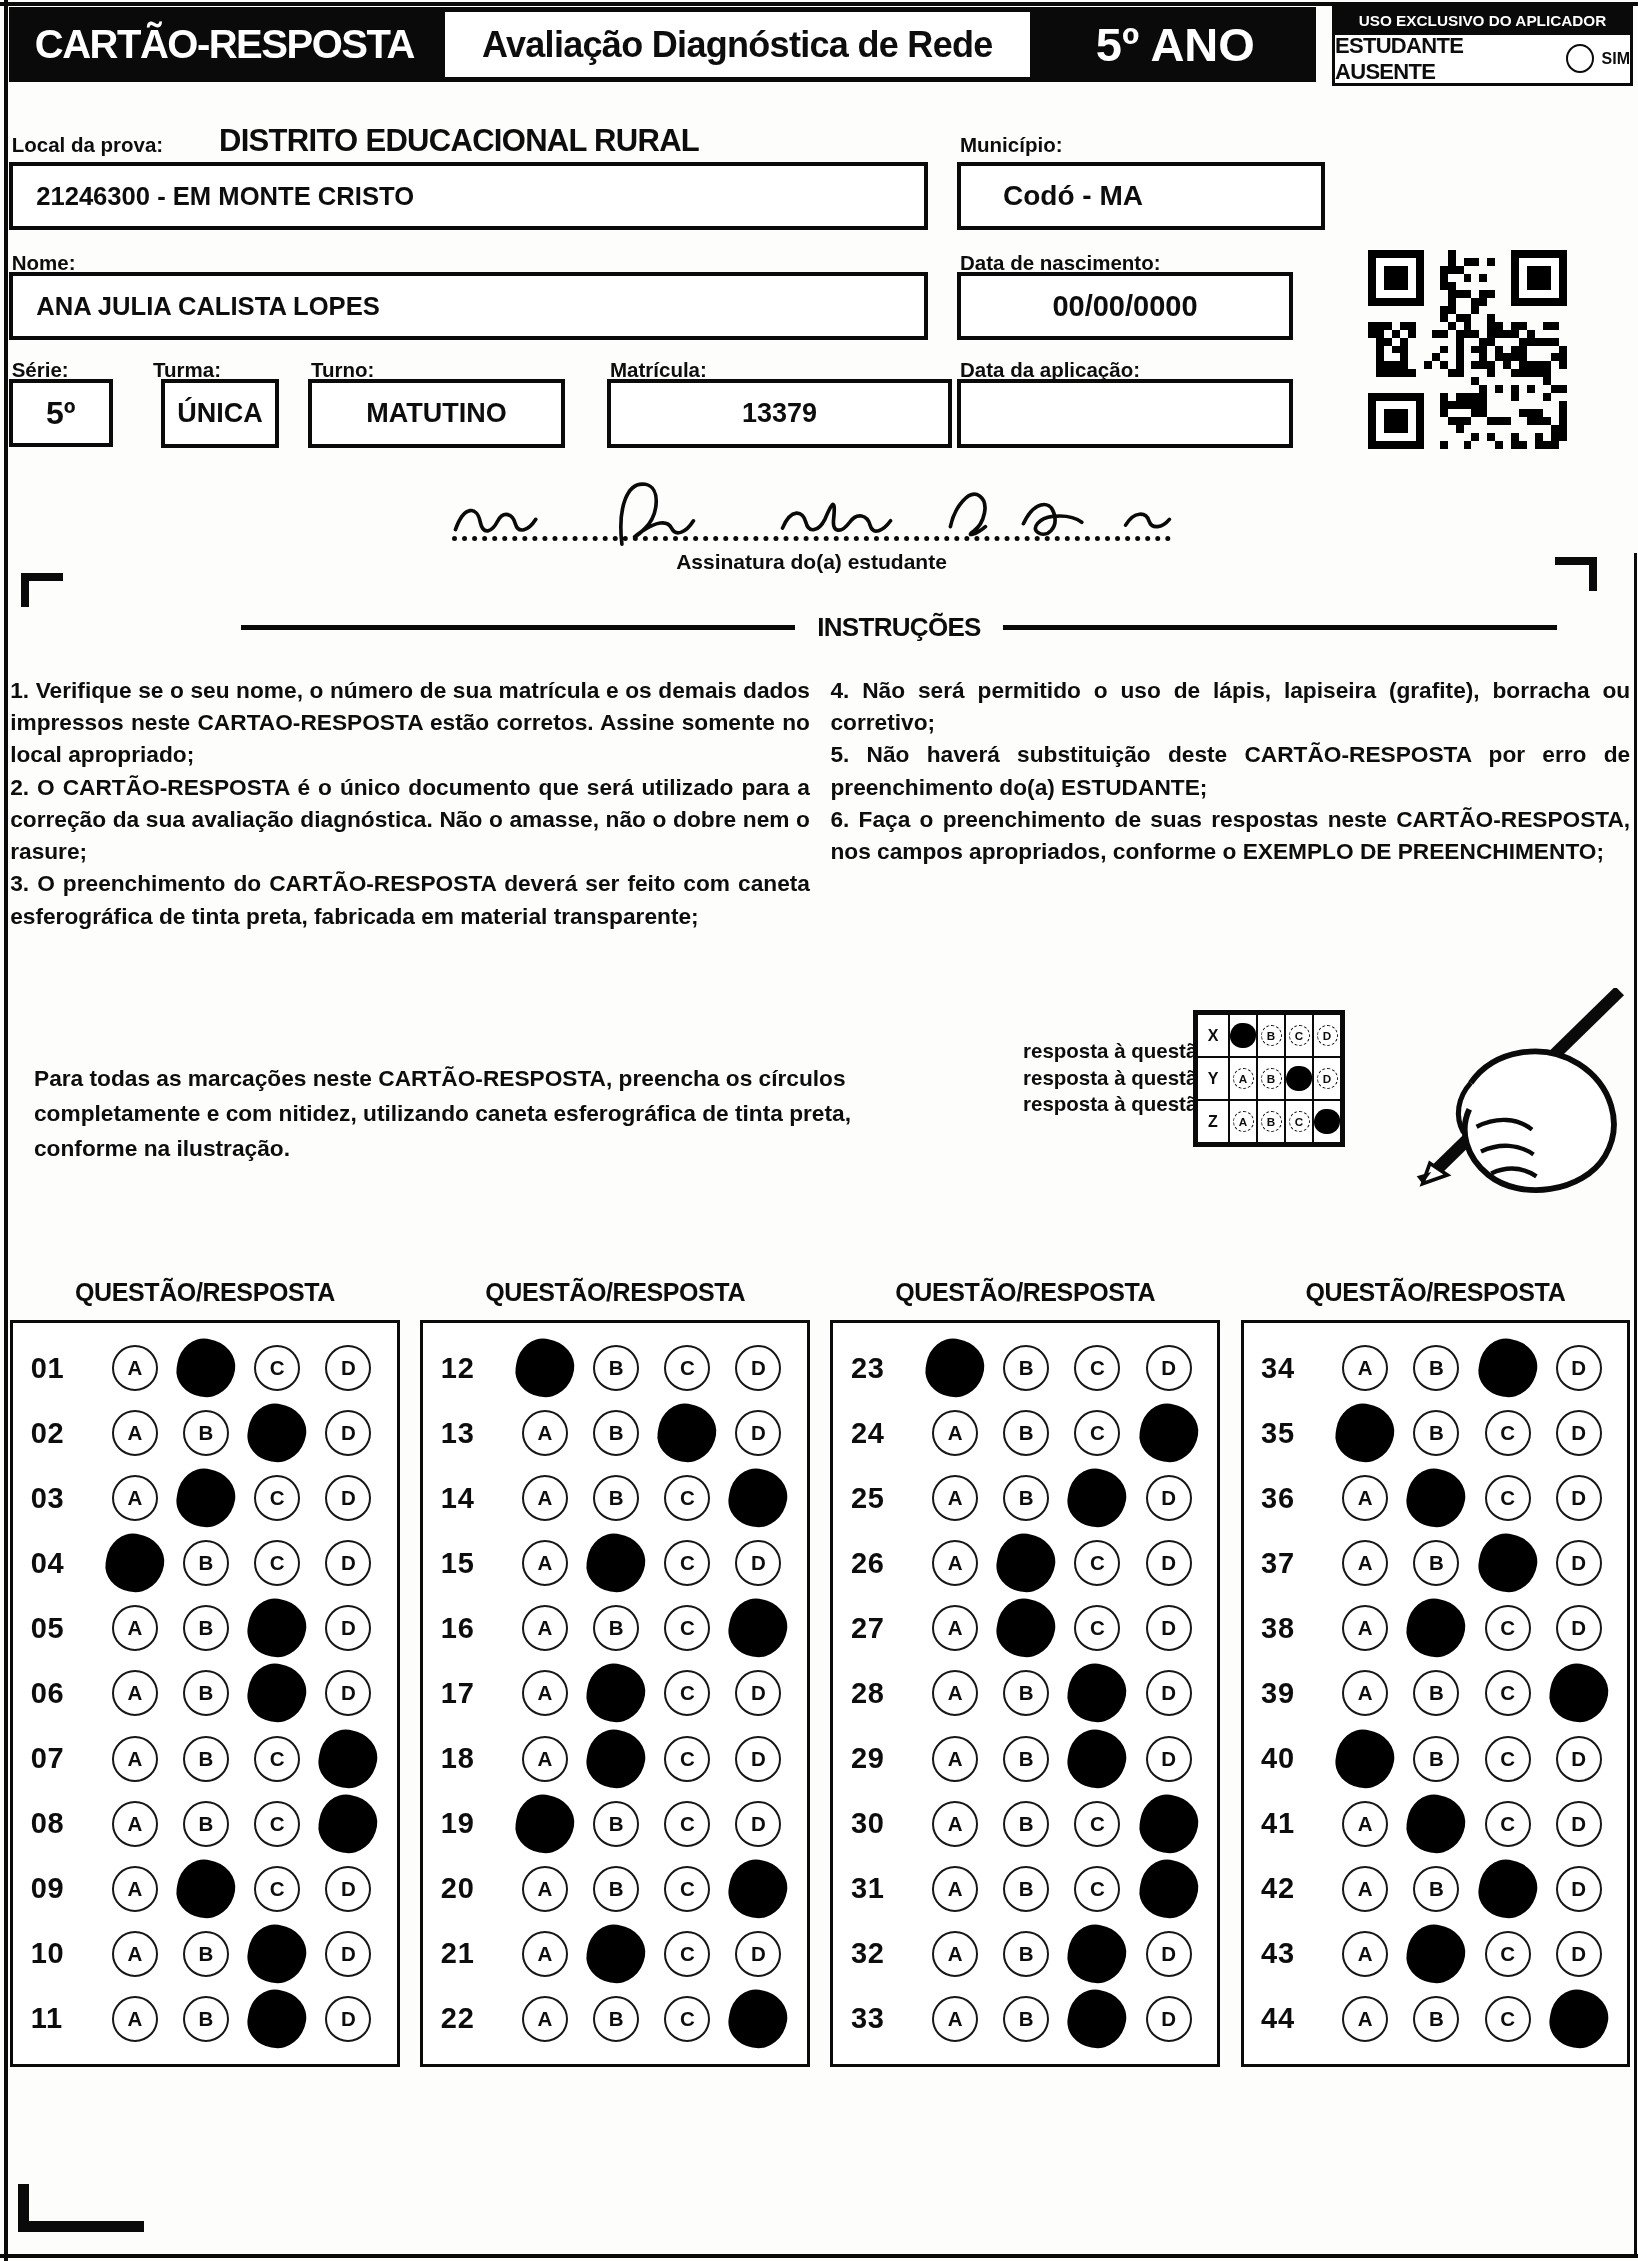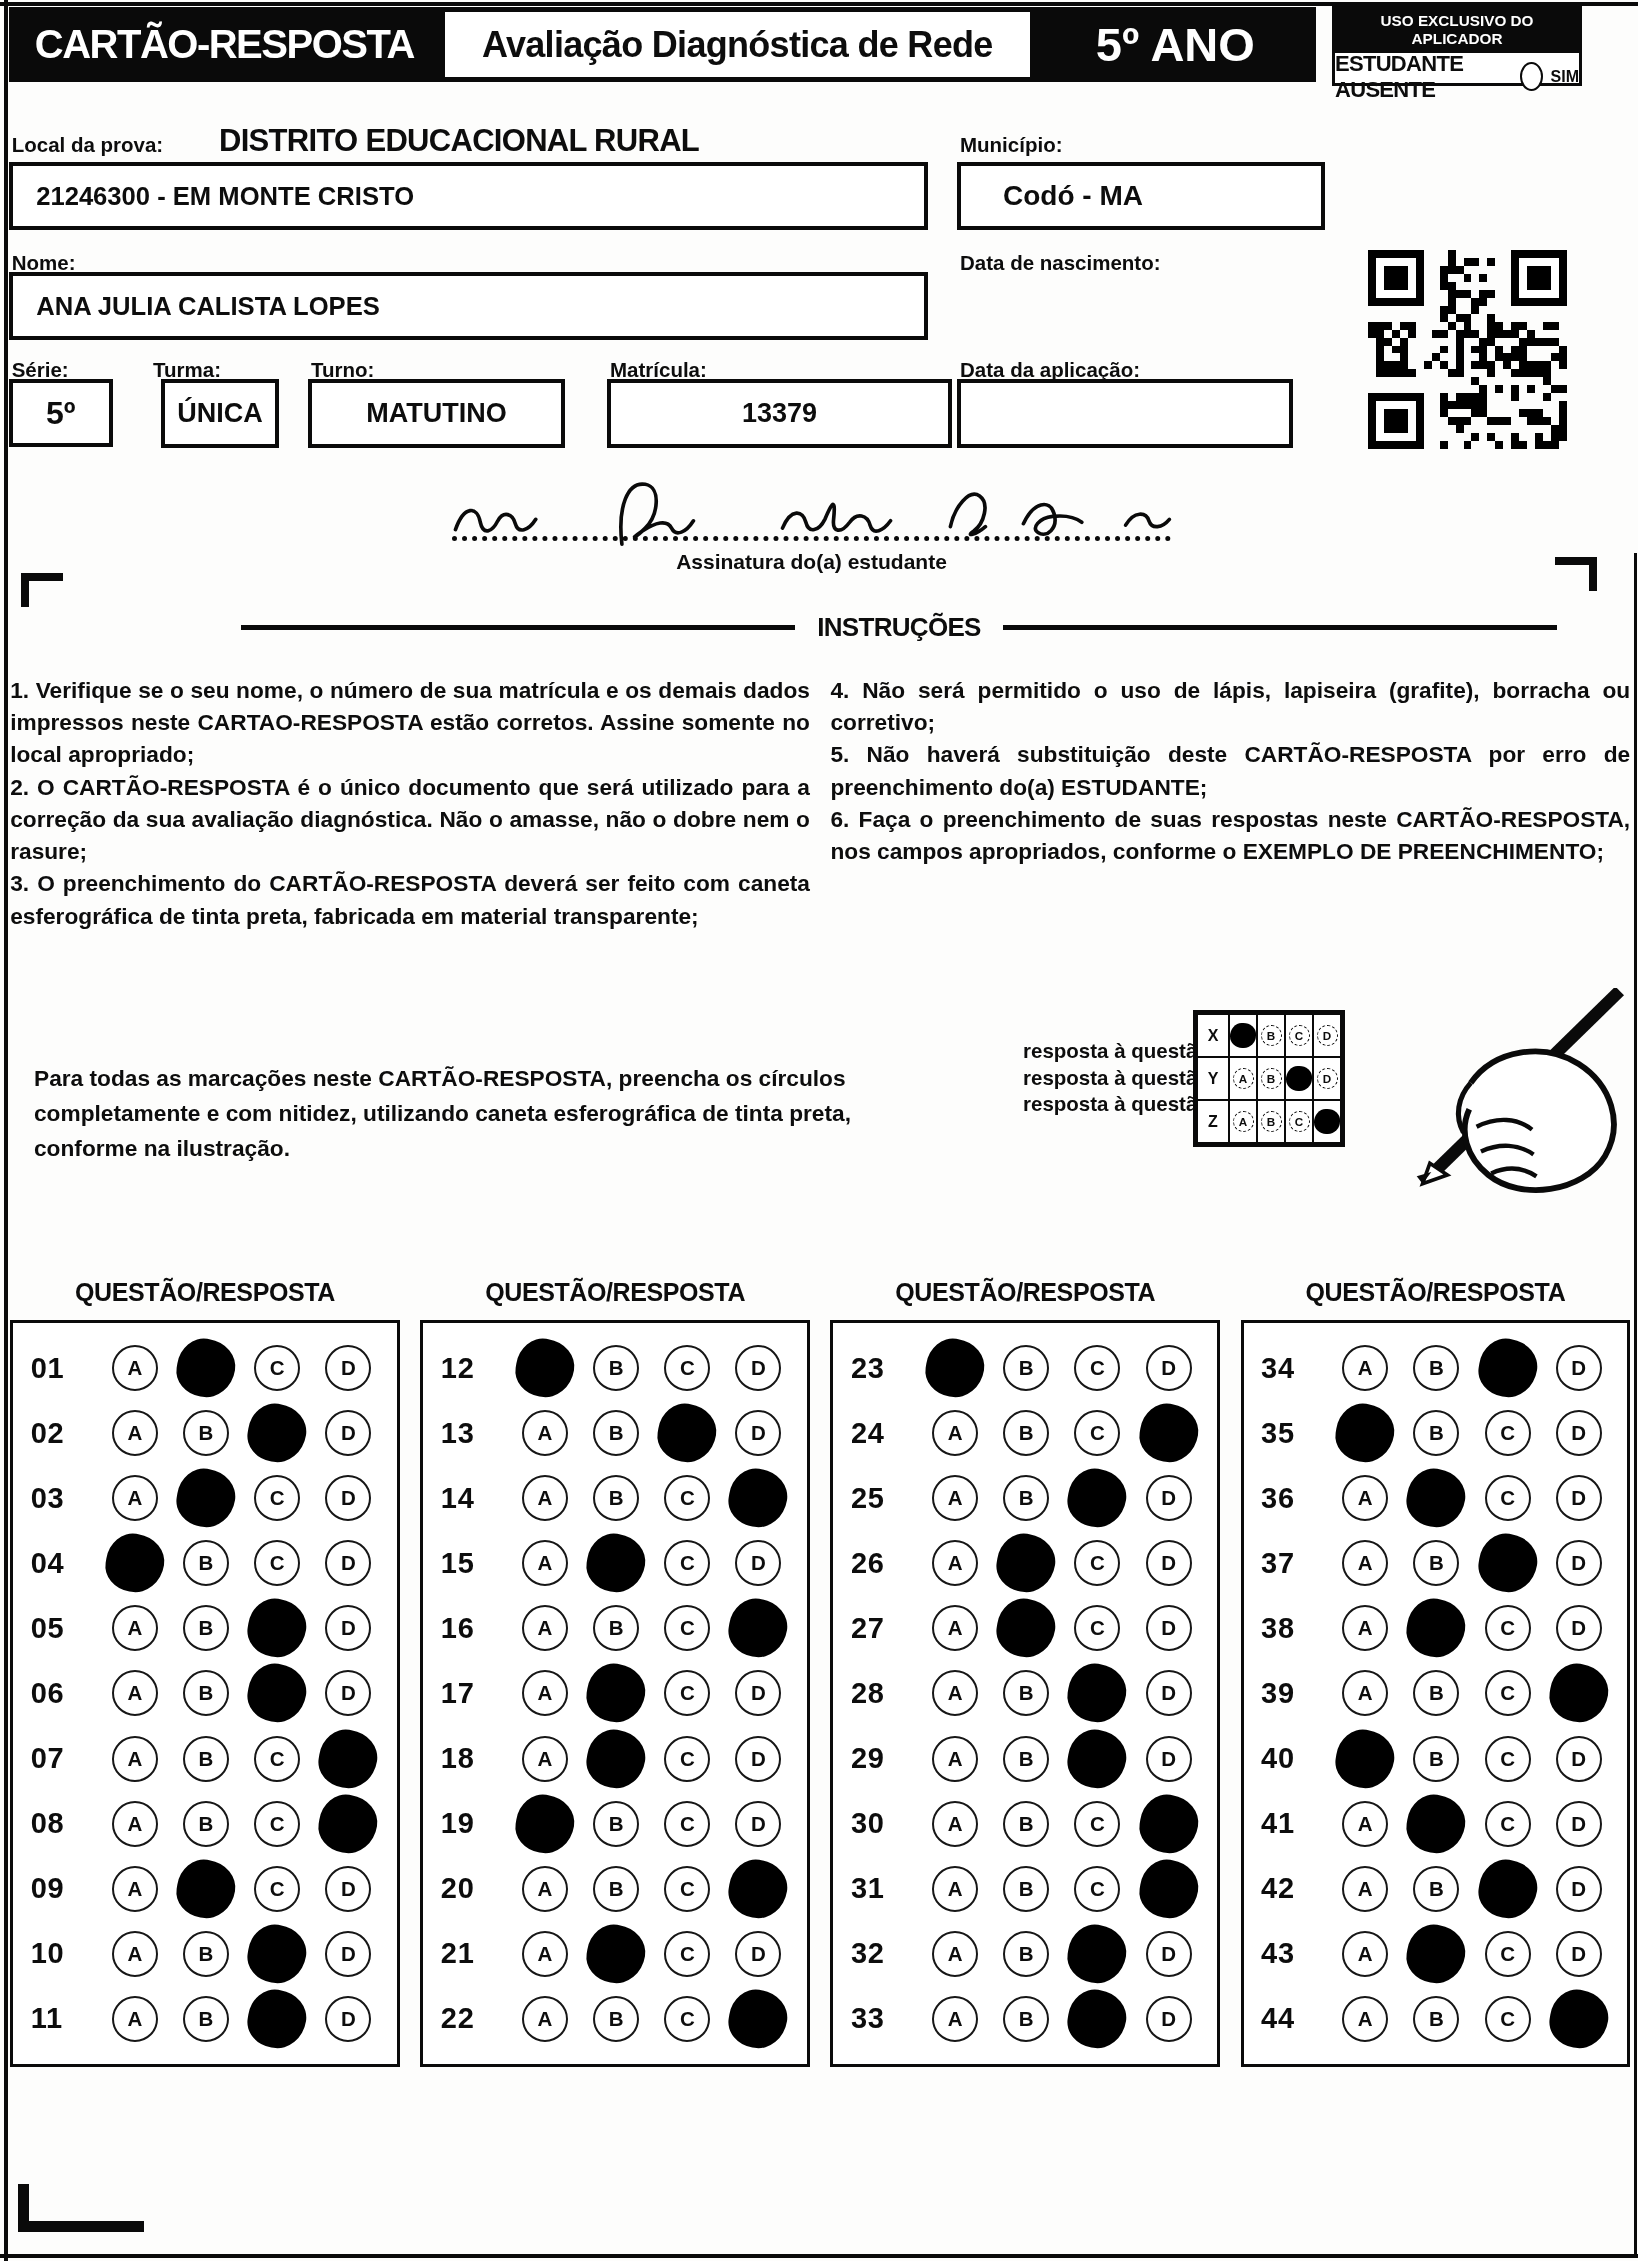--- a/index.html
+++ b/index.html
@@ -18,21 +18,21 @@
   .corner-bl { left:17.5px; bottom:29px; width:126px; height:48px; border-left:11.7px solid #0a0a0a; border-bottom:11.7px solid #0a0a0a; }
 
   
   .header { left:8.8px; top:7.3px; width:1307px; height:75px; display:flex; }
   .h-black1 { width:431px; background:#0a0a0a; color:#fff; display:flex; align-items:center; justify-content:center;
               font-size:40px; font-weight:bold; letter-spacing:-1.5px; }
   .h-white  { flex:1; border:5.8px solid #0a0a0a; background:#fff; display:flex; align-items:center; justify-content:center;
               font-size:36px; font-weight:bold; letter-spacing:-0.7px; }
   .h-black2 { width:281px; background:#0a0a0a; color:#fff; display:flex; align-items:center; justify-content:center;
               font-size:47px; font-weight:bold; }
-  .aplicador { left:1332px; top:5.8px; width:250px; height:80px; border:3.7px solid #0a0a0a; background:#fff; }
+  .aplicador { left:1332px; top:5.8px; width:301px; height:80px; border:3.7px solid #0a0a0a; background:#fff; }
   .ap-title { background:#0a0a0a; color:#fff; text-align:center; font-size:15.3px; font-weight:bold; padding:3.7px 0 4.4px; }
   .ap-body  { height:48px; display:flex; align-items:center; justify-content:center; gap:7.3px; }
   .ap-label { font-size:22px; font-weight:bold; letter-spacing:-0.7px; }
   .ap-circle { width:29px; height:29px; border:2.9px solid #0a0a0a; border-radius:50%; background:#fff; }
   .ap-sim { font-size:16px; font-weight:bold; }
 
   
   .lbl { font-size:20.5px; font-weight:bold; }
   .fbox { border:4.4px solid #0a0a0a; background:#fff; display:flex; align-items:center; font-weight:bold; font-size:25.6px; }
   .fbox.center { justify-content:center; }
@@ -110,20 +110,21 @@
   <div class="abs district" style="left:219px; top:123px;">DISTRITO EDUCACIONAL RURAL</div>
   <div class="abs fbox" style="left:8.8px; top:162px; width:919px; height:68px; padding-left:23.4px;">21246300 - EM MONTE CRISTO</div>
 
   <div class="abs lbl" style="left:960px; top:133px;">Município:</div>
   <div class="abs fbox" style="left:957px; top:162px; width:368px; height:68px; padding-left:42px; font-size:28px;">Codó - MA</div>
 
   <div class="abs lbl" style="left:11.7px; top:251px;">Nome:</div>
   <div class="abs fbox" style="left:8.8px; top:272px; width:919px; height:68px; padding-left:23.4px;">ANA JULIA CALISTA LOPES</div>
 
   <div class="abs lbl" style="left:960px; top:251px;">Data de nascimento:</div>
+  <div class="abs fbox center" style="left:957px; top:272px; width:336px; height:68px; font-size:29px;">00/00/0000</div>
 
   <div class="abs lbl" style="left:11.7px; top:358px;">Série:</div>
   <div class="abs fbox center" style="left:8.8px; top:379px; width:104px; height:68px; font-size:32px;">5º</div>
 
   <div class="abs lbl" style="left:153px; top:358px;">Turma:</div>
   <div class="abs fbox center" style="left:151px; top:379px; width:118px; height:69px; font-size:27px;margin-left:10px;">ÚNICA</div>
 
   <div class="abs lbl" style="left:311px; top:358px;">Turno:</div>
   <div class="abs fbox center" style="left:308px; top:379px; width:257px; height:69px; font-size:27px;">MATUTINO</div>
 

